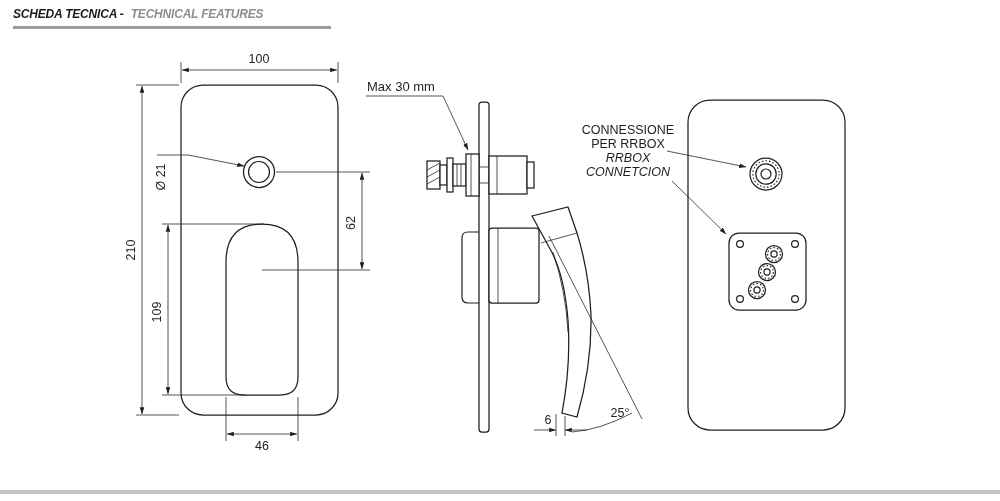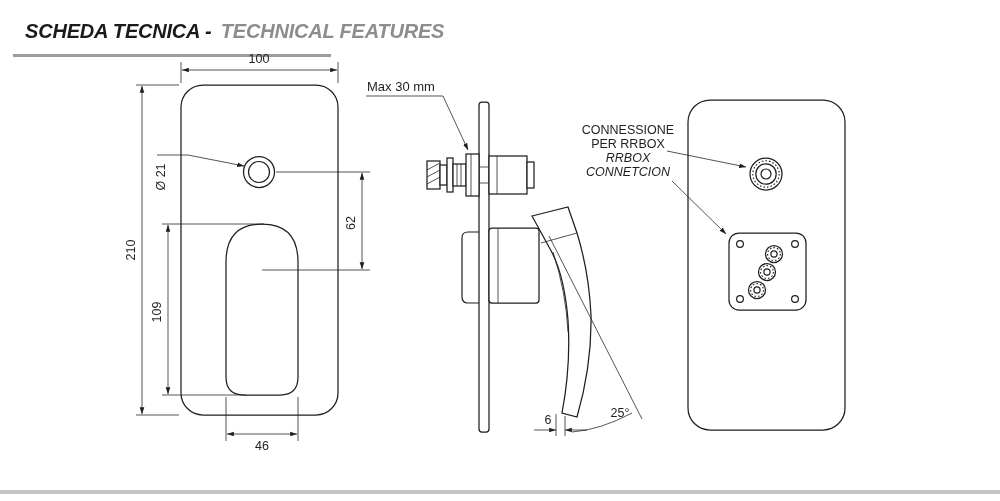--- a/index.html
+++ b/index.html
@@ -4,21 +4,21 @@
 <style>
   html,body{margin:0;padding:0;background:#fff;}
   .page{
     position:relative;
     width:1000px;height:501px;
     background:#fff;
     font-family:"Liberation Sans",sans-serif;
     overflow:hidden;
   }
   header{position:absolute;top:8px;left:13px;}
-  h1{margin:12px;font-size:20px;font-weight:bold;letter-spacing:-0.2px;line-height:1.1;}
+  h1{margin:0;font-size:12px;font-weight:bold;letter-spacing:-0.2px;line-height:1.1;}
   .t-main{color:#1a1a1a;font-style:italic;}
   .t-sub{color:#8d8d8d;font-style:italic;margin-left:4px;}
   .title-rule{margin-top:5px;width:318px;height:2.5px;background:#9c9c9c;}
   .bottom-rule{position:absolute;left:0;right:0;bottom:7px;height:4.5px;background:#c3c3c3;}
   svg{position:absolute;top:0;left:0;}
   .ln{fill:#fff;stroke:#1f1f1f;stroke-width:1.25;}
   .lnf{fill:none;stroke:#1f1f1f;stroke-width:1.2;}
   .xln{fill:none;stroke:#2a2a2a;stroke-width:0.8;}
   .dln{fill:none;stroke:#2a2a2a;stroke-width:0.8;}
   .knurl{fill:none;stroke:#1f1f1f;stroke-width:1.1;stroke-dasharray:1.6 2;}

